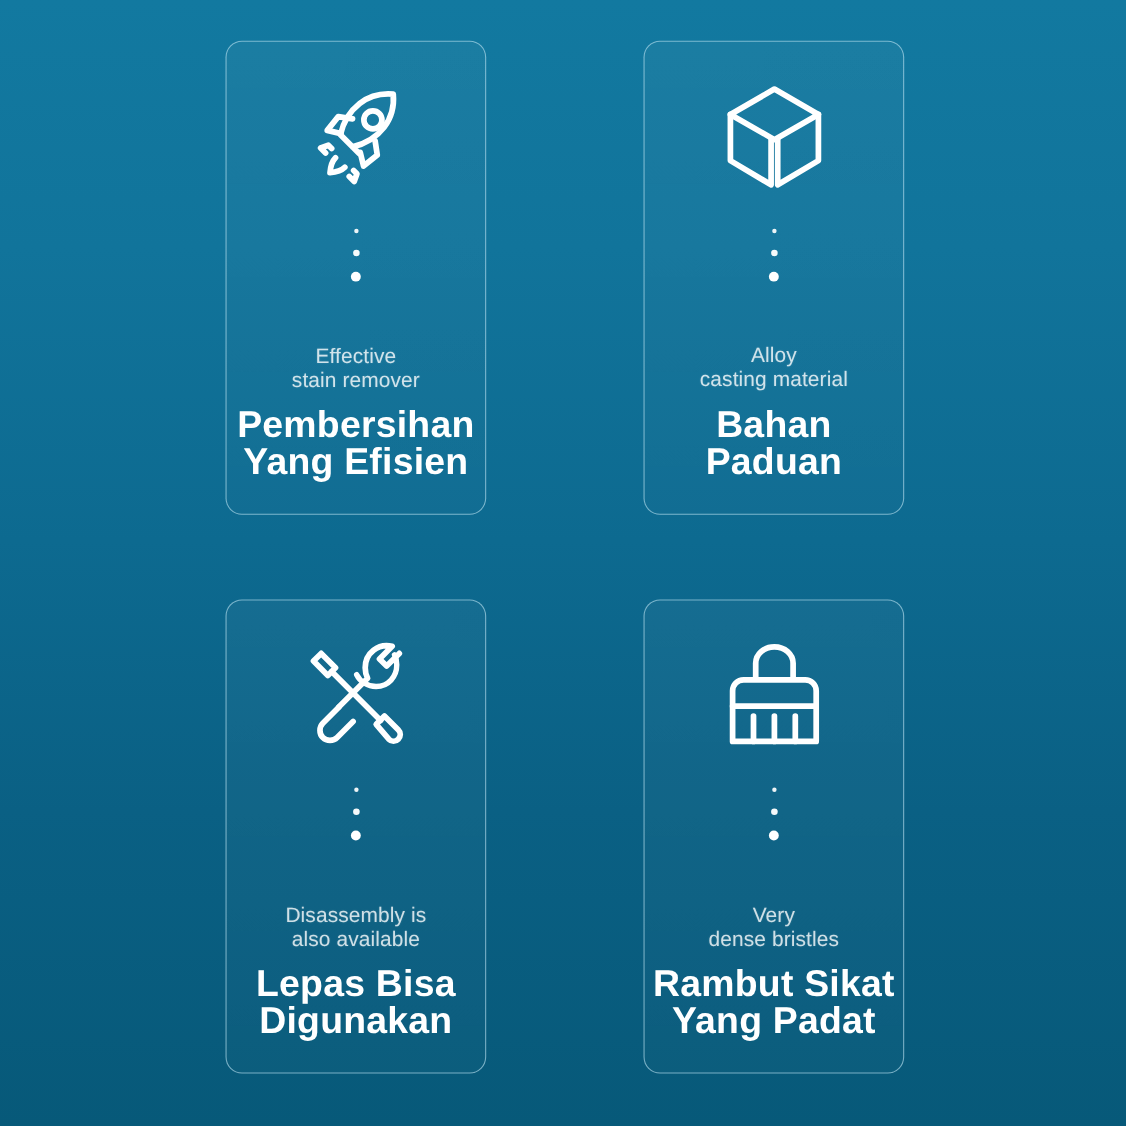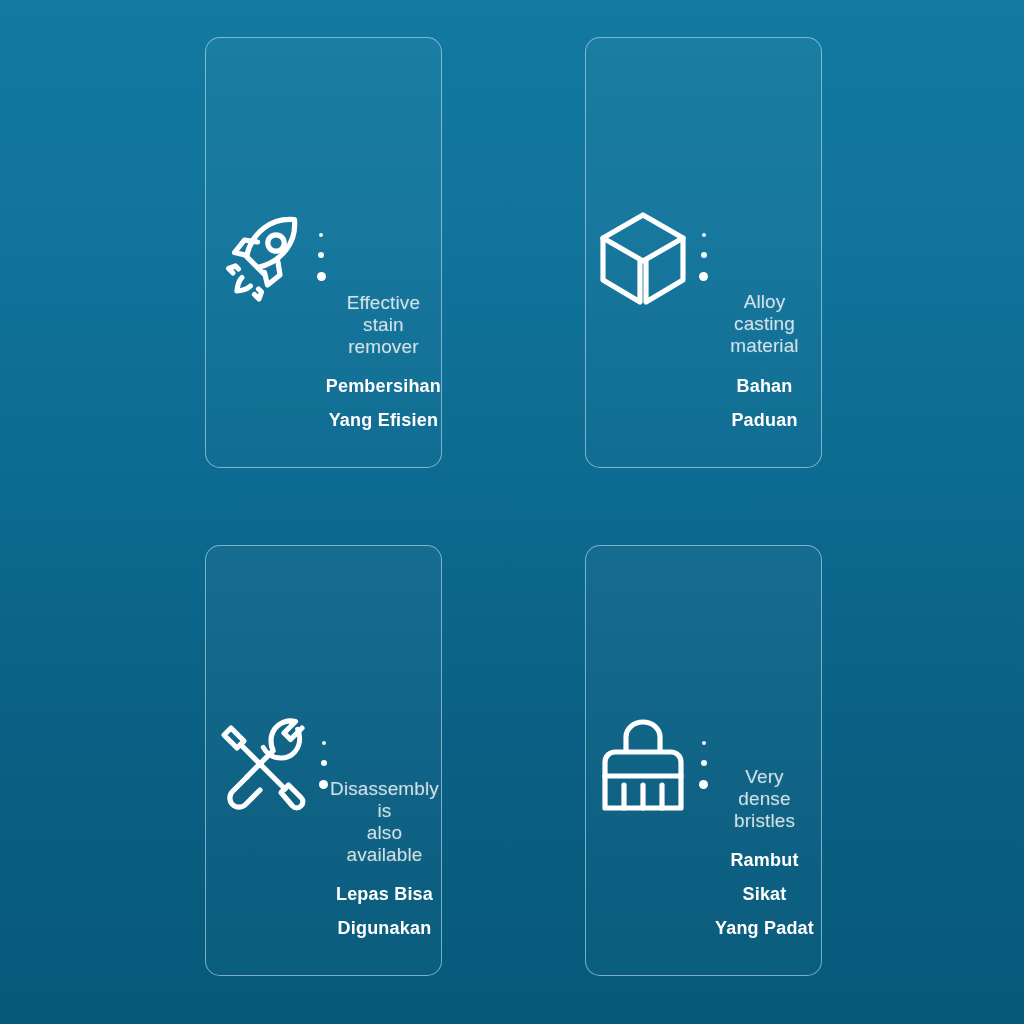--- a/index.html
+++ b/index.html
@@ -10,21 +10,21 @@
   }
   .stage{position:relative;width:1024px;height:1024px;}
 
   .card{
     position:absolute;
     width:237px;height:431px;
     border:1.5px solid rgba(188,226,240,0.62);
     border-radius:15px;
     background:linear-gradient(180deg,rgba(255,255,255,0.040),rgba(255,255,255,0.018));
     box-sizing:border-box;
-    display:flex;flex-direction:row;align-items:center;
+    display:flex;flex-direction:column;align-items:center;
   }
   .card.c1{left:205px;top:37px;}
   .card.c2{left:585px;top:37px;}
   .card.c3{left:205px;top:545px;}
   .card.c4{left:585px;top:545px;}
 
   .icon-wrap{
     height:150px;width:100%;
     display:flex;align-items:center;justify-content:center;
     margin-top:12px;
@@ -49,21 +49,21 @@
   .en{
     color:rgba(255,255,255,0.78);
     font-size:19px;
     line-height:22px;
     letter-spacing:.1px;
     white-space:pre-line;
     text-shadow:0 0 2px rgba(255,255,255,0.18);
   }
   .id{
     color:#ffffff;
-    font-size:18px;
+    font-size:34px;
     line-height:34px;
     font-weight:600;
     letter-spacing:.2px;
     white-space:pre-line;
     margin-top:11px;
   }
   .card.c2 .txt,.card.c2 .en{ }
   .card.c2 .id{margin-top:12px;}
 </style>
 </head>

